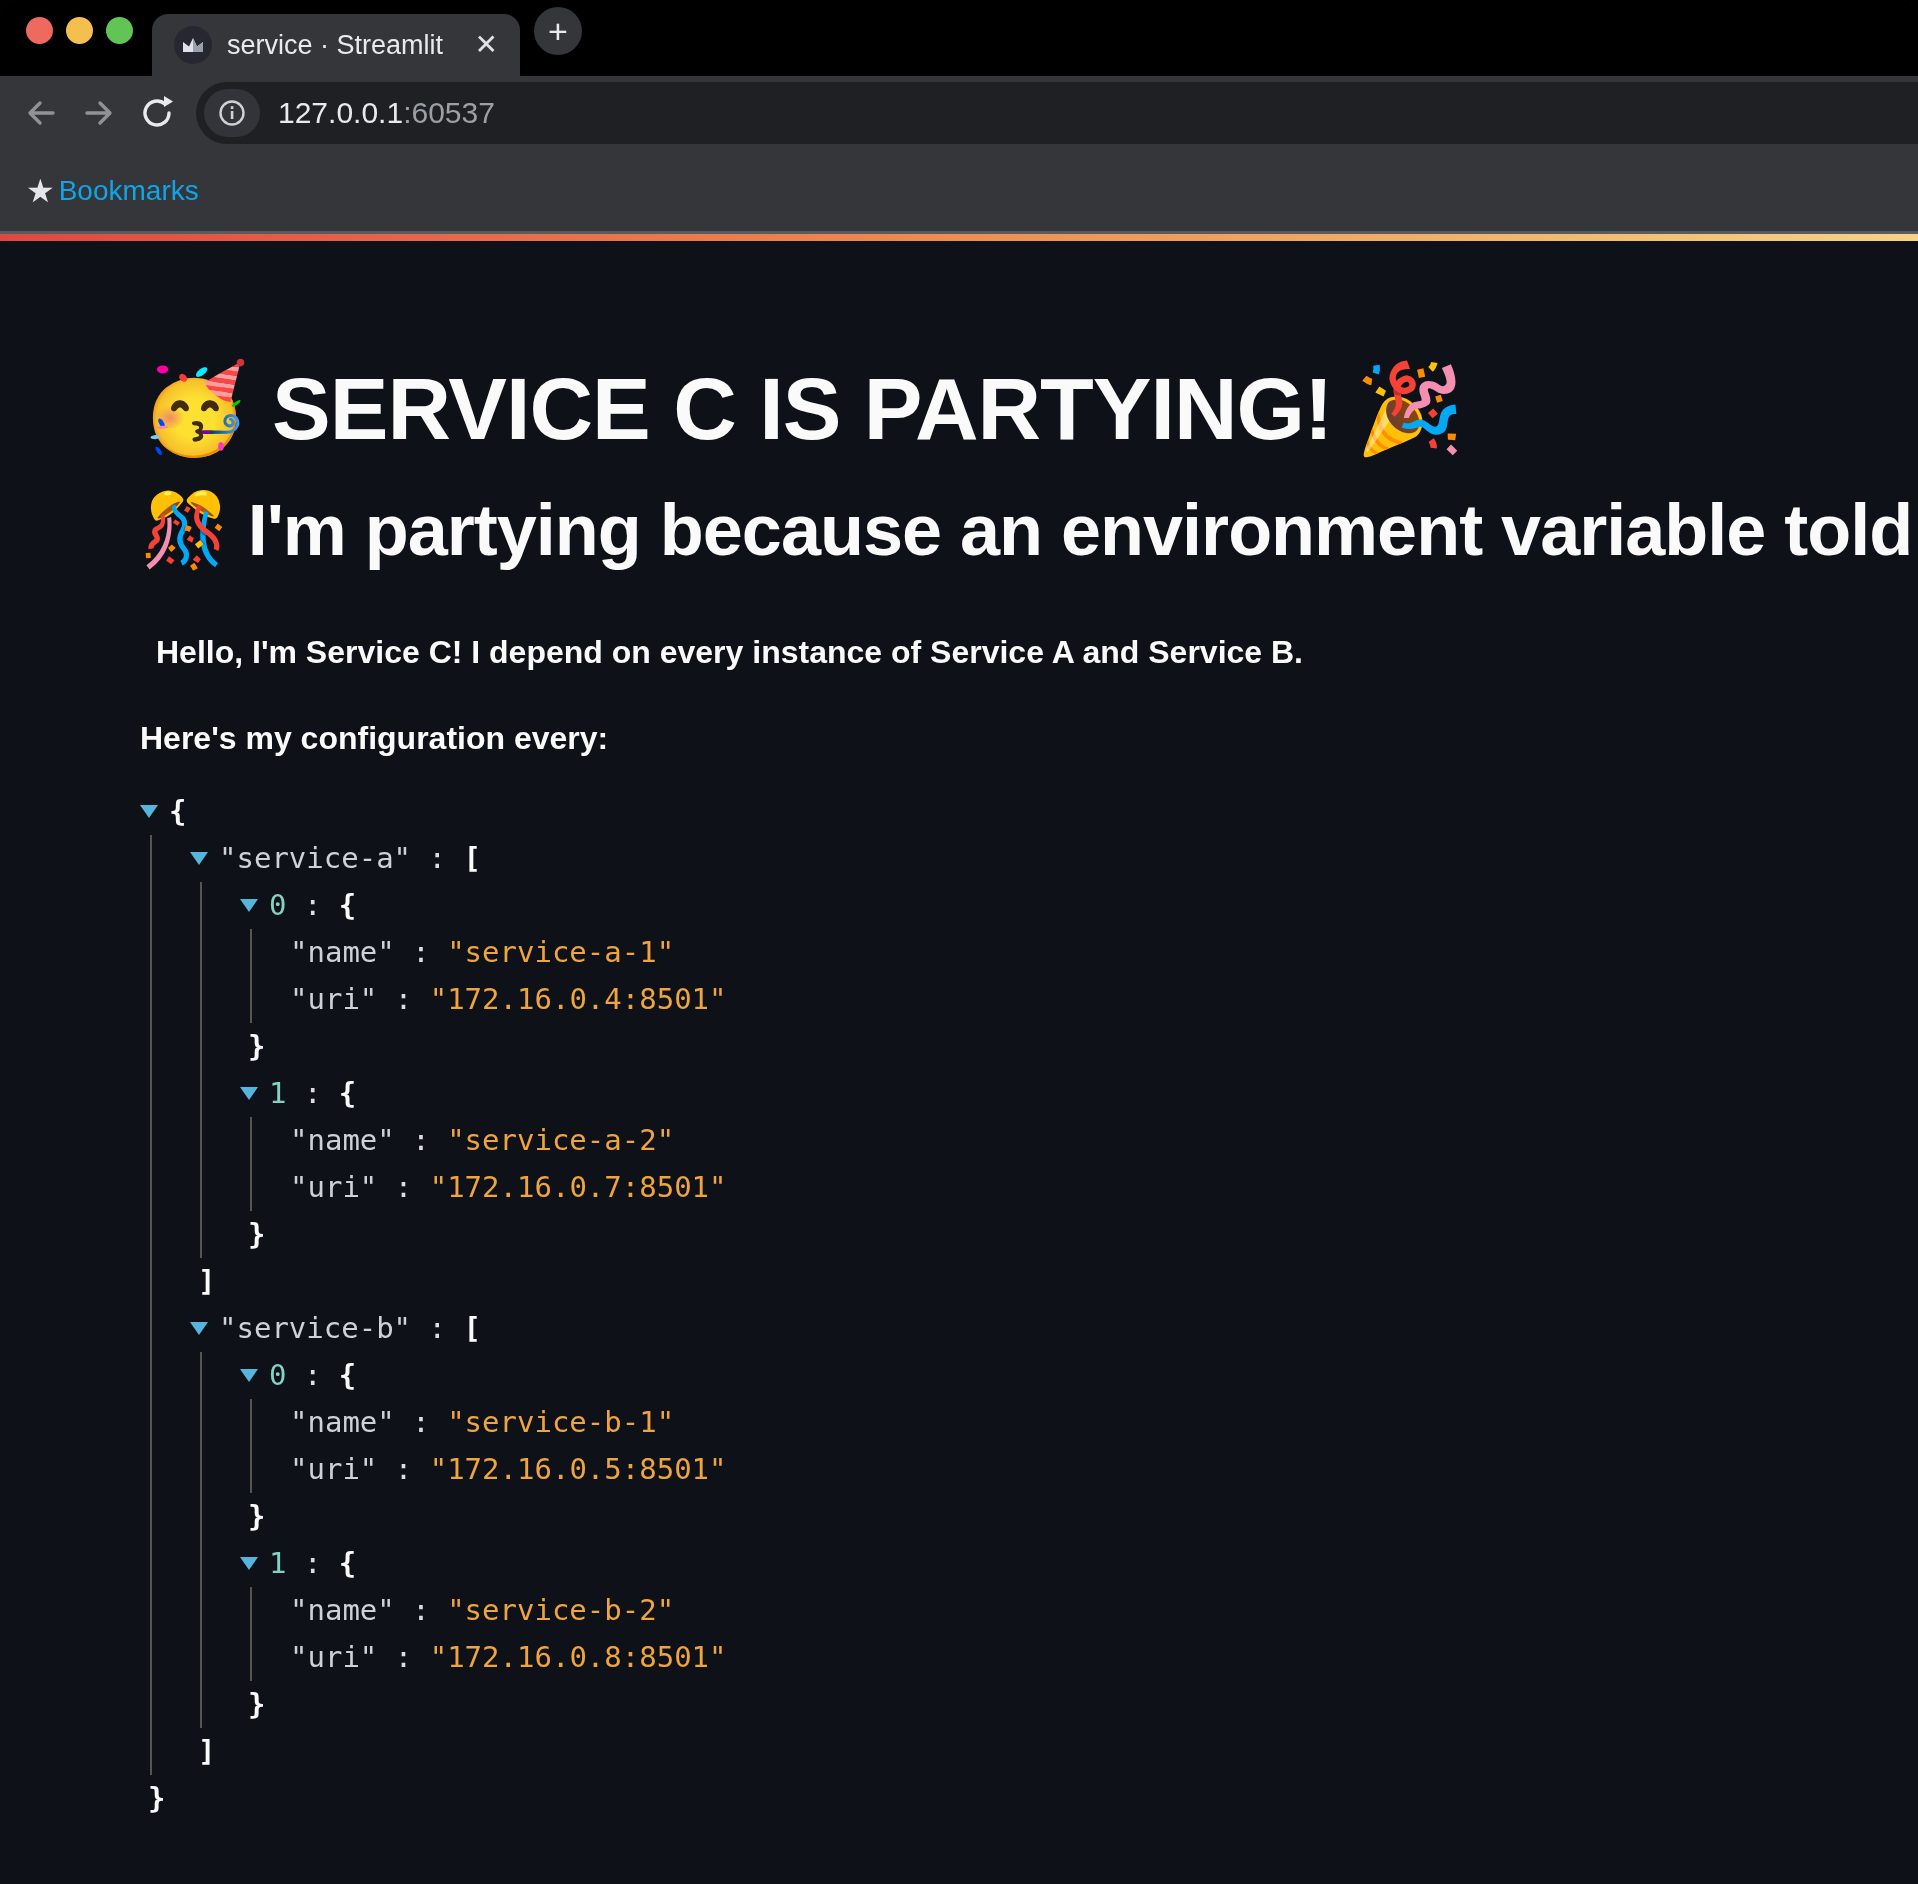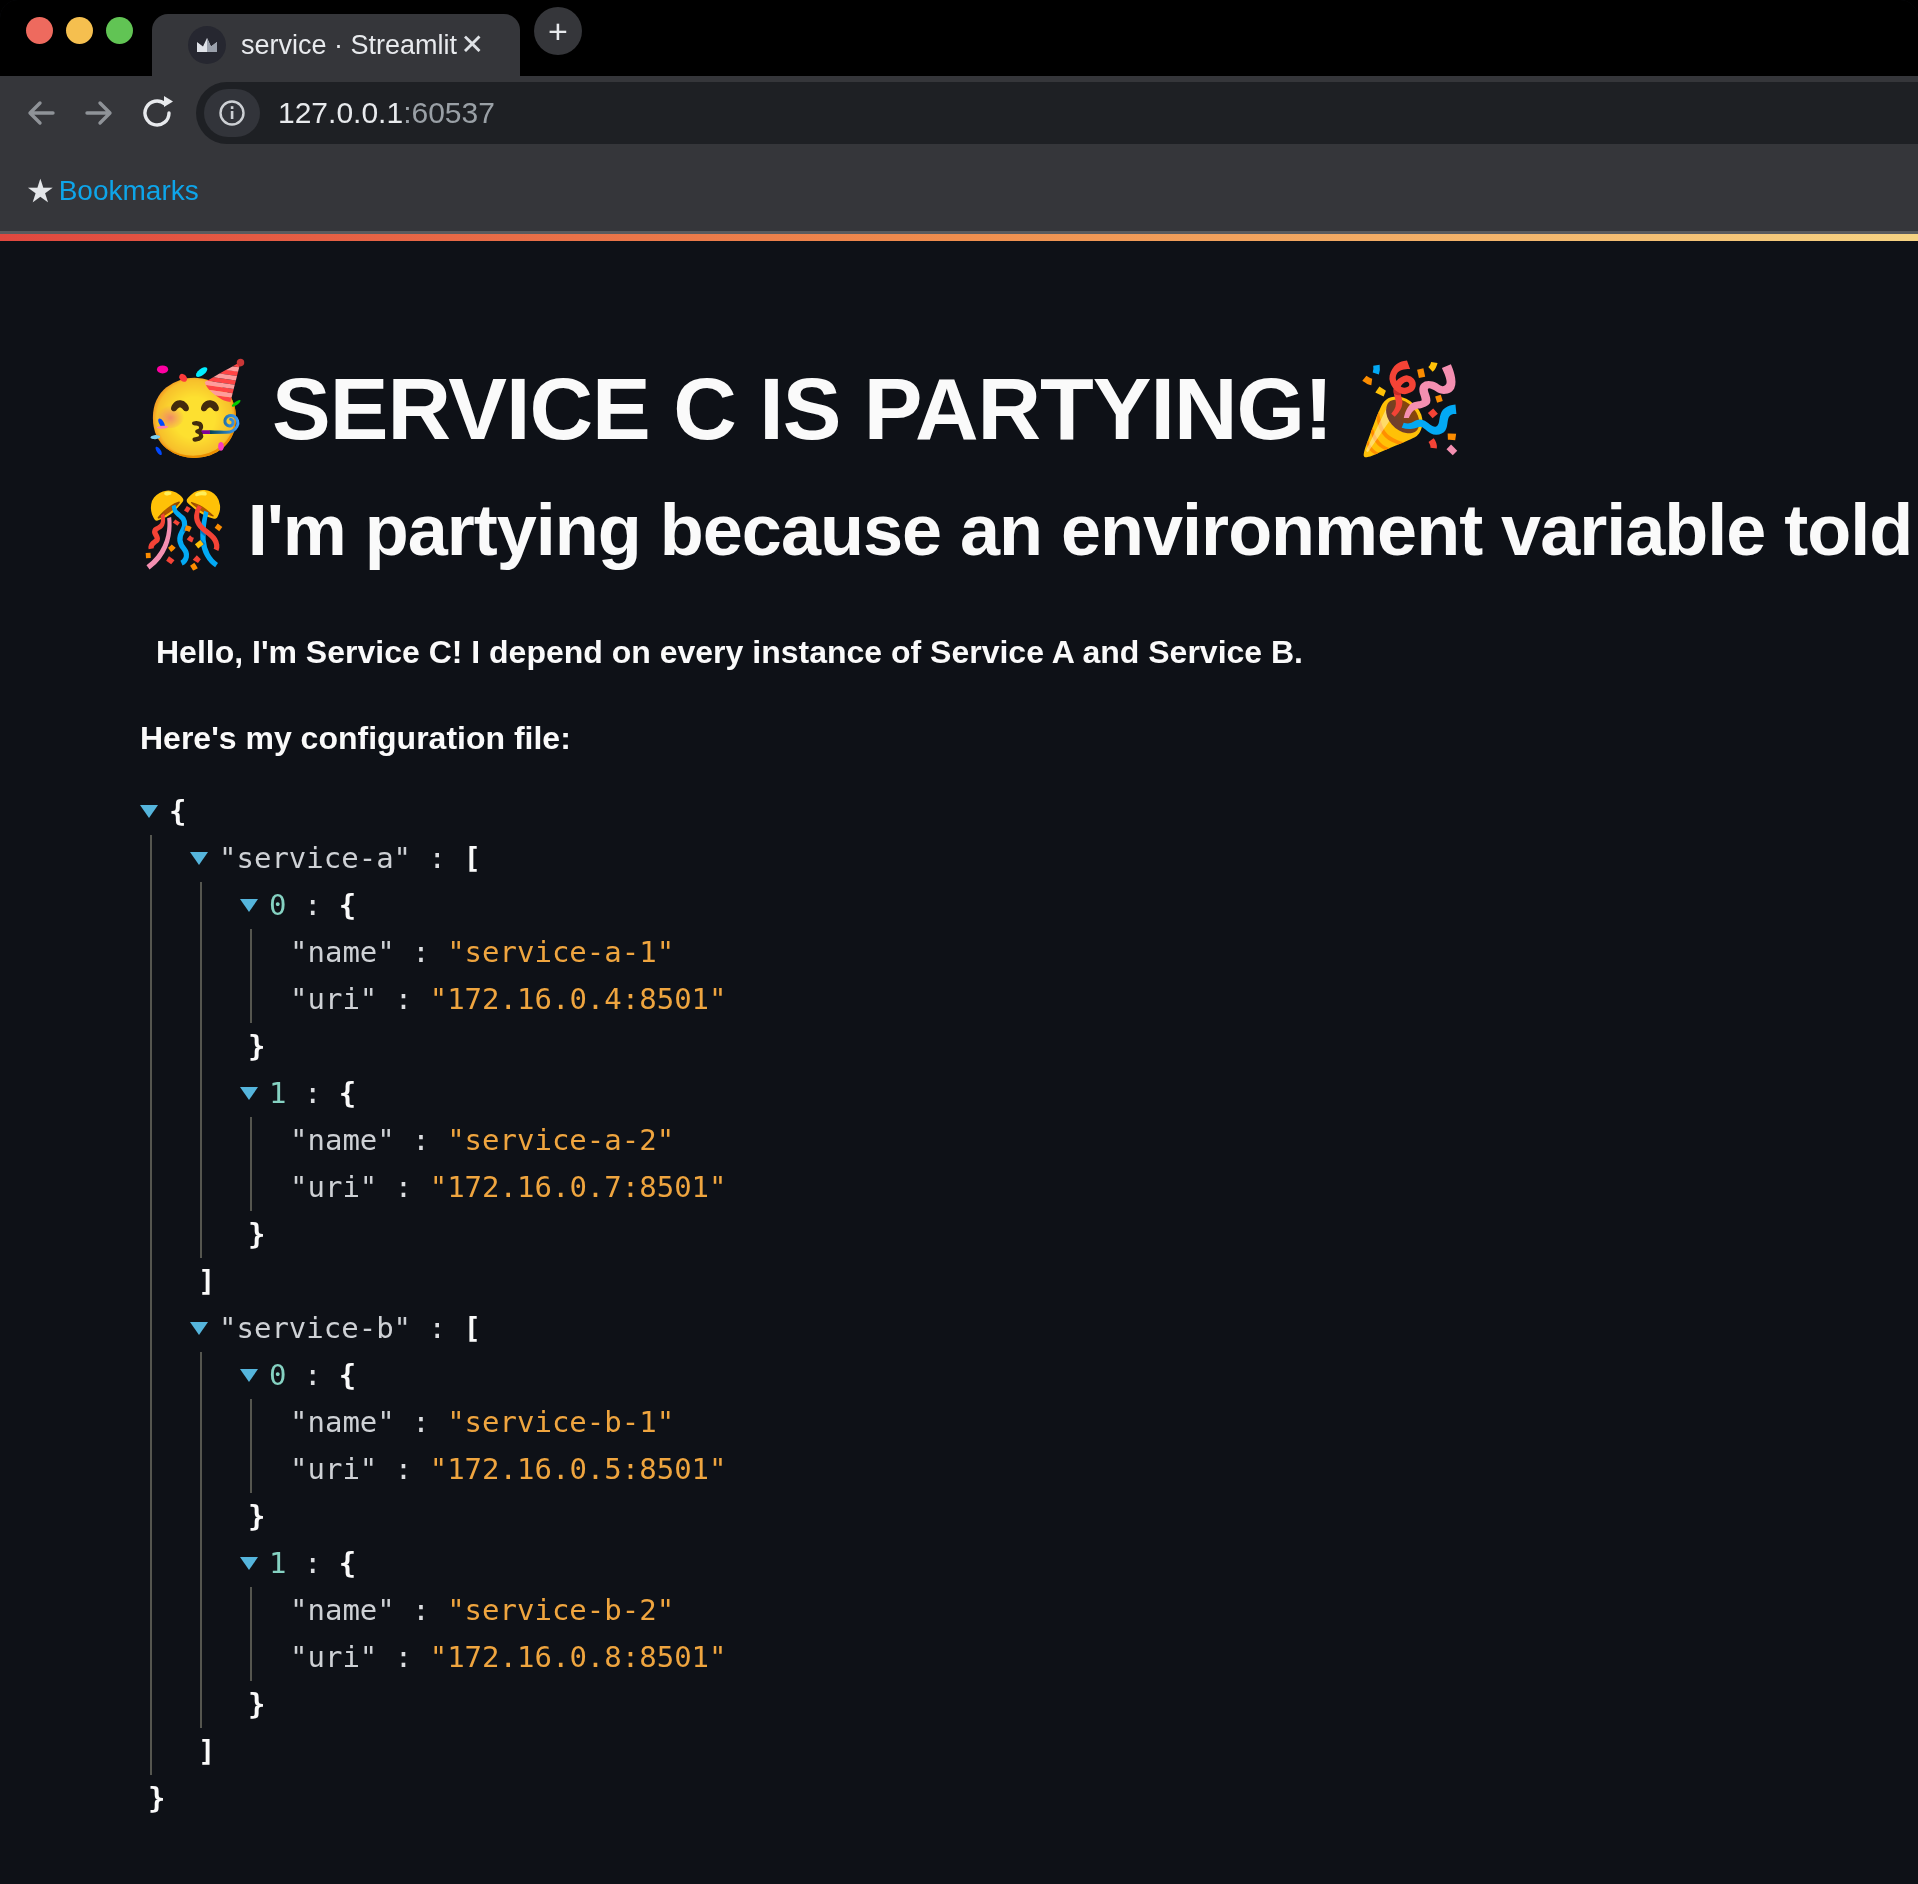--- a/index.html
+++ b/index.html
@@ -8,21 +8,21 @@
 
   .window { width:1918px; height:1884px; display:flex; flex-direction:column;
             border-radius:18px 18px 0 0; overflow:hidden; background:#0e1117; }
 
   
   .tabstrip { height:76px; background:#000; position:relative; flex:none; }
   .lights { position:absolute; left:26px; top:17px; display:flex; gap:13px; }
   .light { width:27px; height:27px; border-radius:50%; border:none; }
   .light.red { background:#ee6a5e; } .light.yellow { background:#f5bf4f; } .light.green { background:#61c454; }
   .tab { position:absolute; left:152px; top:14px; width:368px; height:62px;
-         background:#35363a; border-radius:16px 16px 0 0; display:flex; align-items:center; padding:0 36px; }
+         background:#35363a; border-radius:16px 16px 0 0; display:flex; align-items:center; padding:0 22px; }
   .favicon { width:38px; height:38px; border-radius:50%; background:#262730; flex:none;
              display:flex; align-items:center; justify-content:center; }
   .tab-title { color:#e8eaed; font-size:27px; margin-left:15px; flex:1; white-space:nowrap;
                overflow:hidden; }
   .tab-close { background:none; border:none; color:#dfe2e6; font-size:28px; line-height:1; cursor:pointer; }
   .newtab { position:absolute; left:534px; top:7px; width:48px; height:48px; border-radius:50%;
             background:#35363a; border:none; color:#e8eaed; font-size:34px; line-height:44px; cursor:pointer; }
 
   
   .toolbar { height:74px; background:#35363a; display:flex; align-items:center; padding:0 0 0 12px; flex:none; }
@@ -130,21 +130,21 @@
       <span class="bm-label">Bookmarks</span>
     </button>
   </div>
 
   <div class="decoration" id="decoration" style="background: linear-gradient(90deg, rgb(224, 72, 63) 0%, rgb(239, 142, 78) 50%, rgb(246, 211, 131) 100%);"></div>
 
   <div class="main">
     <h1 class="title">🥳 SERVICE C IS PARTYING! 🎉</h1>
     <h2 class="subtitle">🎊 I'm partying because an environment variable told me to. 🎊</h2>
     <p class="lead intro">Hello, I'm Service C! I depend on every instance of Service A and Service B.</p>
-    <p class="lead conf">Here's my configuration file:</p>
+    <p class="lead conf">Here's my configuration every:</p>
     <div id="json-tree">
         <div class="jline"><span class="jarrow"></span><span class="jpunct">{</span></div>
         <div class="jchildren">
           <div class="jnode">
             <div class="jline"><span class="jarrow"></span><span class="jkey">"service-a"</span><span class="jcolon"> : </span><span class="jpunct">[</span></div>
             <div class="jchildren">
               <div class="jnode">
                 <div class="jline"><span class="jarrow"></span><span class="jindex">0</span><span class="jcolon"> : </span><span class="jpunct">{</span></div>
                 <div class="jchildren">
                   <div class="jline"><span class="jkey">"name"</span><span class="jcolon"> : </span><span class="jstring">"service-a-1"</span></div>

